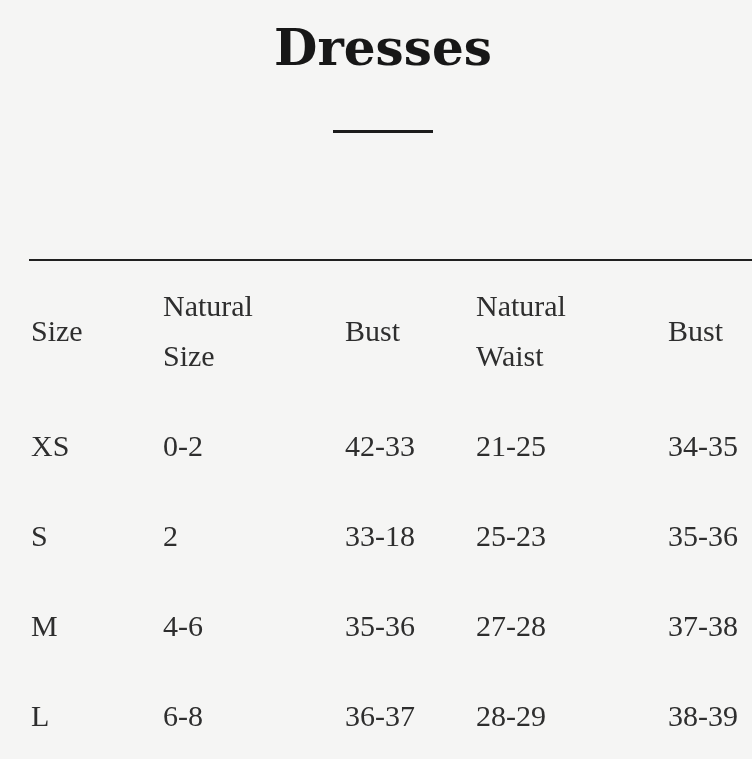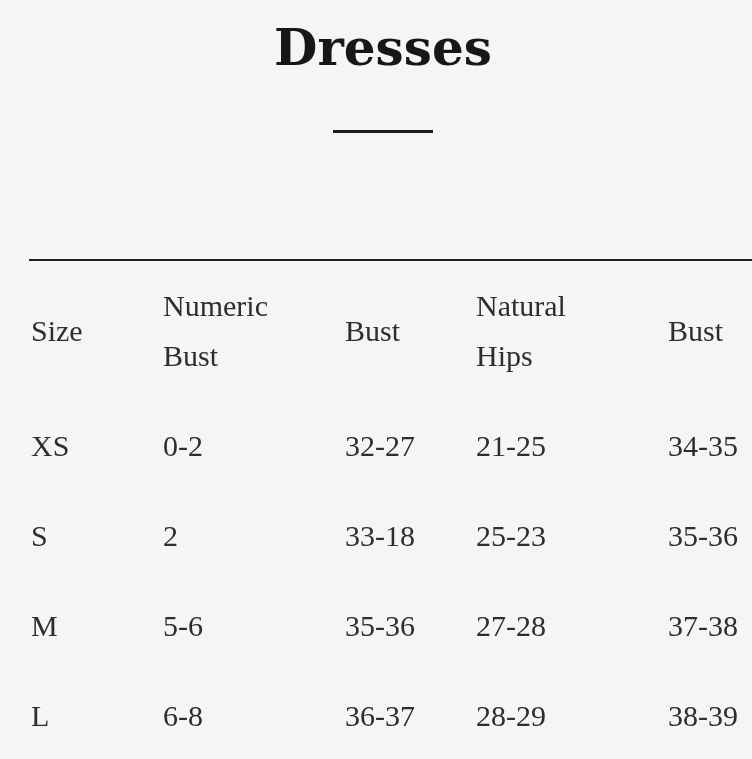--- a/index.html
+++ b/index.html
@@ -95,51 +95,51 @@
           <col class="c3">
           <col class="c4">
           <col class="c5">
       </colgroup>
       <thead>
         <tr>
           <th>
             <span class="hdr">Size</span>
           </th>
           <th>
-            <span class="hdr">Numeric Bust</span>
+            <span class="hdr">Natural Size</span>
           </th>
           <th>
             <span class="hdr">Bust</span>
           </th>
           <th>
-            <span class="hdr">Natural Hips</span>
+            <span class="hdr">Natural Waist</span>
           </th>
           <th>
             <span class="hdr">Bust</span>
           </th>
         </tr>
       </thead>
       <tbody>
         <tr>
           <td>XS</td>
           <td>0-2</td>
-          <td>32-27</td>
+          <td>42-33</td>
           <td>21-25</td>
           <td>34-35</td>
         </tr>
         <tr>
           <td>S</td>
           <td>2</td>
           <td>33-18</td>
           <td>25-23</td>
           <td>35-36</td>
         </tr>
         <tr>
           <td>M</td>
-          <td>5-6</td>
+          <td>4-6</td>
           <td>35-36</td>
           <td>27-28</td>
           <td>37-38</td>
         </tr>
         <tr>
           <td>L</td>
           <td>6-8</td>
           <td>36-37</td>
           <td>28-29</td>
           <td>38-39</td>

